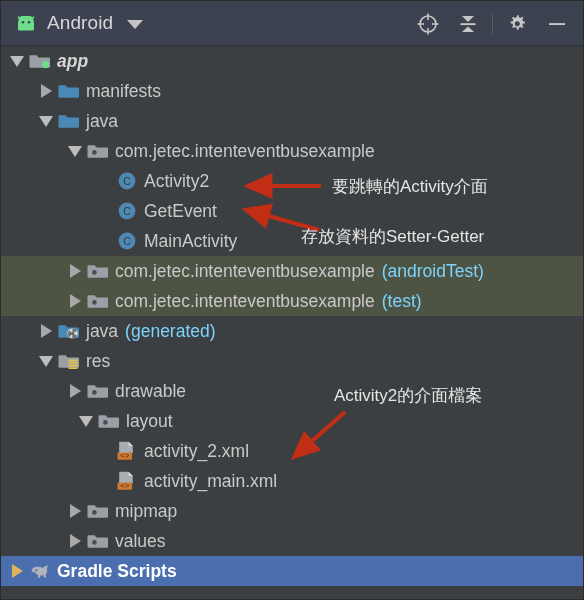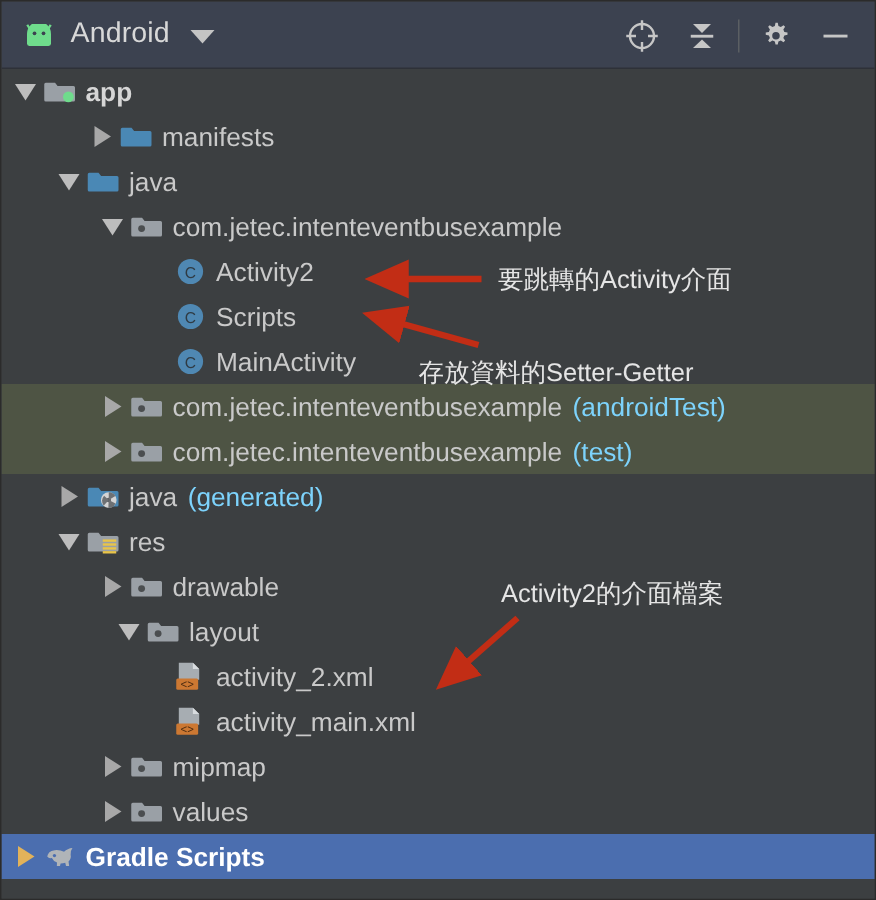--- a/index.html
+++ b/index.html
@@ -197,34 +197,34 @@
       </div>
       <div class="tool-btn">
         <svg width="24" height="24" viewBox="0 0 24 24">
           <rect x="4" y="11.1" width="16" height="1.9" fill="#c6c6c6"></rect>
         </svg>
       </div>
     </div>
   </div>
 
   <div class="tree">
-      <div class="row" style="top: 0px;">
+      <div class="row" style="top: 0px; font-style: italic;">
         <div style="width: 6px; flex: 0 0 auto;"></div>
         <div class="twisty">
           <div class="tri-down"></div>
         </div>
         <div class="icon-wrap">
           <svg width="22" height="20" viewBox="0 0 22 20">
             <path d="M1.5 4.2 h6.2 l1.7 2.2 h10.6 a1 1 0 0 1 1 1 v8.3 a1 1 0 0 1 -1 1 h-18.5 a1 1 0 0 1 -1 -1 v-10.5 a1 1 0 0 1 1 -1 z" fill="#9aa0a6"></path>
             <circle cx="16.6" cy="13.6" r="3.6" fill="#6fdc8c"></circle>
           </svg>
         </div>
         <span class="label bold">app</span>
       </div>
-      <div class="row" style="top: 30px; padding-left: 22px;">
+      <div class="row" style="top: 30px;">
         <div style="width: 35px; flex: 0 0 auto;"></div>
         <div class="twisty">
           <div class="tri-right"></div>
         </div>
         <div class="icon-wrap">
           <svg width="22" height="20" viewBox="0 0 22 20">
             <path d="M1.5 4.2 h6.2 l1.7 2.2 h10.6 a1 1 0 0 1 1 1 v8.3 a1 1 0 0 1 -1 1 h-18.5 a1 1 0 0 1 -1 -1 v-10.5 a1 1 0 0 1 1 -1 z" fill="#4a88b5"></path>
           </svg>
         </div>
         <span class="label">manifests</span>
@@ -267,21 +267,21 @@
       </div>
       <div class="row" style="top: 150px;">
         <div style="width: 93px; flex: 0 0 auto;"></div>
         <div class="twisty"></div>
         <div class="icon-wrap">
           <svg width="22" height="20" viewBox="0 0 22 20">
             <circle cx="11" cy="10" r="8.4" fill="#4f88b3"></circle>
             <text x="11" y="14.1" text-anchor="middle" font-family="Liberation Sans, sans-serif" font-size="10.4" fill="#2f3b44">C</text>
           </svg>
         </div>
-        <span class="label">Scripts</span>
+        <span class="label">GetEvent</span>
       </div>
       <div class="row" style="top: 180px;">
         <div style="width: 93px; flex: 0 0 auto;"></div>
         <div class="twisty"></div>
         <div class="icon-wrap">
           <svg width="22" height="20" viewBox="0 0 22 20">
             <circle cx="11" cy="10" r="8.4" fill="#4f88b3"></circle>
             <text x="11" y="14.1" text-anchor="middle" font-family="Liberation Sans, sans-serif" font-size="10.4" fill="#2f3b44">C</text>
           </svg>
         </div>
@@ -448,16 +448,16 @@
         <marker id="ah" markerWidth="7" markerHeight="7" refX="5.6" refY="3.1" orient="auto">
           <polygon points="0,0 7,3.1 0,6.2" fill="#c22d15"></polygon>
         </marker>
       </defs>
       <line x1="320" y1="185" x2="248" y2="185" stroke="#c22d15" stroke-width="4.2" marker-end="url(#ah)"></line>
       <line x1="318" y1="229" x2="246" y2="209" stroke="#c22d15" stroke-width="4.2" marker-end="url(#ah)"></line>
       <line x1="344" y1="411" x2="294" y2="455" stroke="#c22d15" stroke-width="4.2" marker-end="url(#ah)"></line>
     </svg>
 
     <div class="anno" style="left:331px; top:174px;">要跳轉的Activity介面</div>
-    <div class="anno" style="left:278px; top:224px;margin-top:12px;">存放資料的Setter-Getter</div>
+    <div class="anno" style="left:300px; top:224px;">存放資料的Setter-Getter</div>
     <div class="anno" style="left:333px; top:383px;">Activity2的介面檔案</div>
   </div>
 </div>
 
 </body></html>

